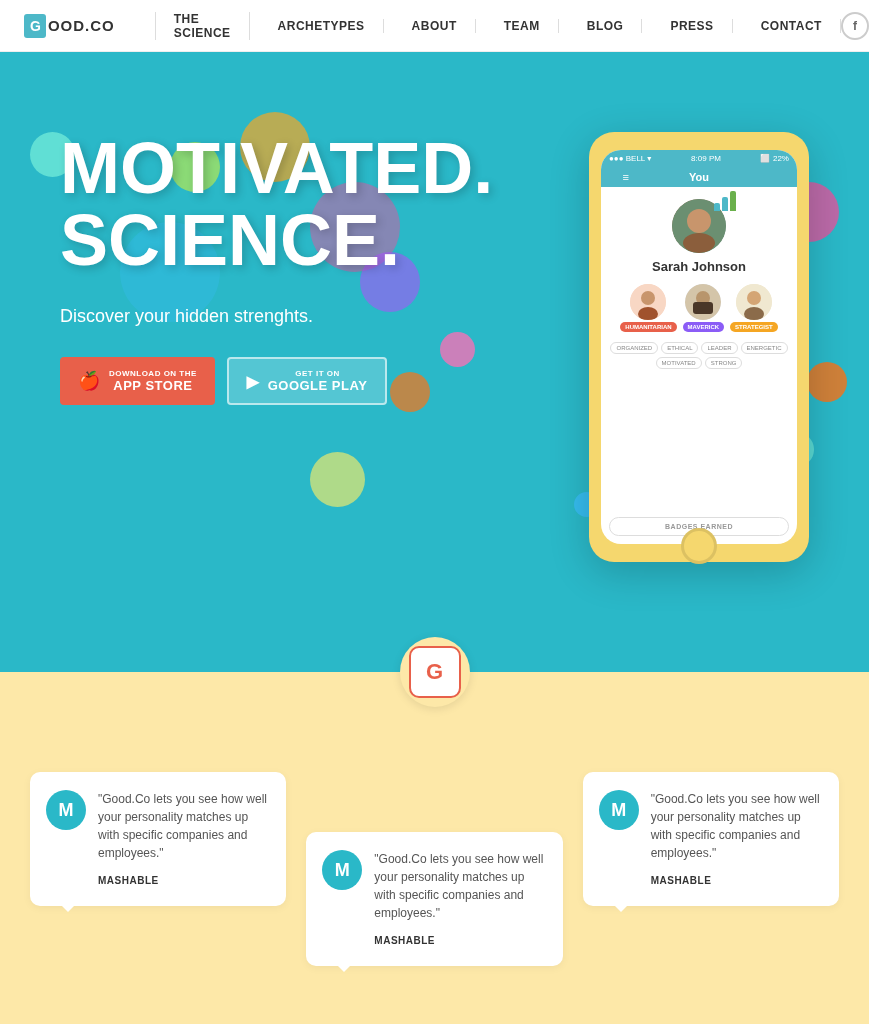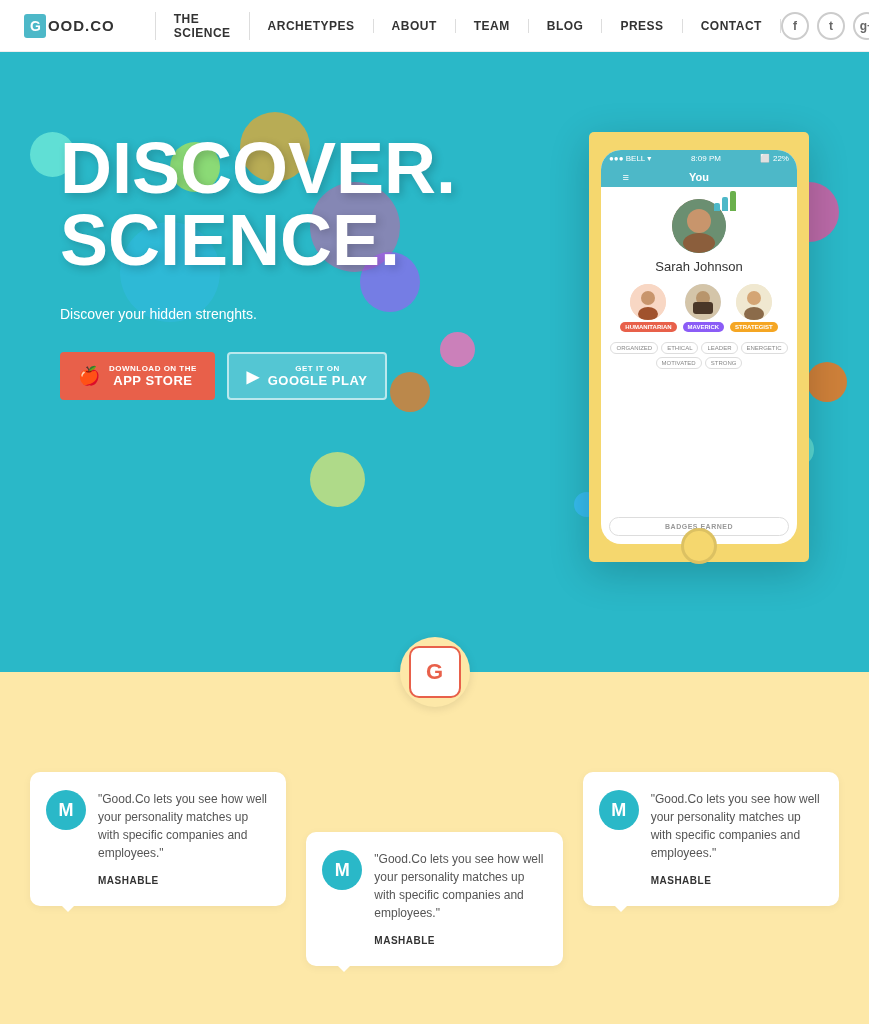--- a/index.html
+++ b/index.html
@@ -34,21 +34,21 @@
     .logo-text {
       font-weight: 700;
       font-size: 15px;
       color: #333;
       letter-spacing: 1px;
     }
     .nav-links {
       display: flex;
       align-items: center;
       flex: 1;
-      gap: 0;
+      gap: 10px;
     }
     .nav-link {
       font-size: 12px;
       font-weight: 700;
       color: #333;
       text-decoration: none;
       padding: 0 18px;
       letter-spacing: 0.5px;
       text-transform: uppercase;
       border-right: 1px solid #ddd;
@@ -92,21 +92,21 @@
     }
     .hero-title {
       font-size: 72px;
       font-weight: 900;
       color: #fff;
       line-height: 1.0;
       text-shadow: 3px 3px 10px rgba(0,0,0,0.2);
       margin-bottom: 30px;
     }
     .hero-subtitle {
-      font-size: 14px;
+      font-size: 18px;
       color: #fff;
       margin-bottom: 30px;
       font-weight: 400;
     }
     .hero-buttons {
       display: flex;
       gap: 12px;
     }
     .btn-appstore {
       background: #e8604a;
@@ -152,21 +152,21 @@
     .phone-wrapper {
       position: absolute;
       right: 60px;
       top: 80px;
       z-index: 2;
     }
     .phone {
       width: 220px;
       height: 430px;
       background: #f5d76e;
-      border-radius: 5px;
+      border-radius: 25px;
       padding: 18px 12px;
       box-shadow: 0 10px 40px rgba(0,0,0,0.2);
       position: relative;
     }
     .phone-screen {
       background: #fff;
       border-radius: 20px;
       height: 100%;
       overflow: hidden;
       display: flex;
@@ -222,21 +222,21 @@
       display: flex;
       gap: 2px;
       align-items: flex-end;
     }
     .avatar-bar {
       width: 6px;
       border-radius: 2px 2px 0 0;
     }
     .profile-name {
       font-size: 13px;
-      font-weight: 400;
+      font-weight: 700;
       color: #333;
       margin-bottom: 10px;
     }
     .archetype-row {
       display: flex;
       gap: 6px;
       margin-bottom: 10px;
       justify-content: center;
     }
     .archetype-item {
@@ -445,21 +445,21 @@
   <div class="circle" style="width:100px;height:100px;background:#38bdf8;top:170px;left:120px;opacity:0.3;"></div>
   <div class="circle" style="width:35px;height:35px;background:#f472b6;top:280px;left:440px;opacity:0.8;"></div>
 
   <div class="circle" style="width:60px;height:60px;background:#e056a0;top:130px;right:30px;opacity:0.8;"></div>
   <div class="circle" style="width:40px;height:40px;background:#f97316;top:310px;right:22px;opacity:0.8;"></div>
   <div class="circle" style="width:35px;height:35px;background:#6ee8d8;top:380px;right:55px;opacity:0.7;"></div>
   <div class="circle" style="width:25px;height:25px;background:#38bdf8;top:440px;right:270px;opacity:0.8;"></div>
 
   <div class="hero-content">
     <div class="hero-title">
-      <div>DISCOVER.</div>
+      <div>MOTIVATED.</div>
       <div>SCIENCE.</div>
     </div>
     <p class="hero-subtitle">Discover your hidden strenghts.</p>
     <div class="hero-buttons">
       <button class="btn-appstore">
         <span style="font-size:18px;">🍎</span>
         <span>
           <span class="btn-label-small">Download on the</span>
           <span class="btn-label-big">APP STORE</span>
         </span>

